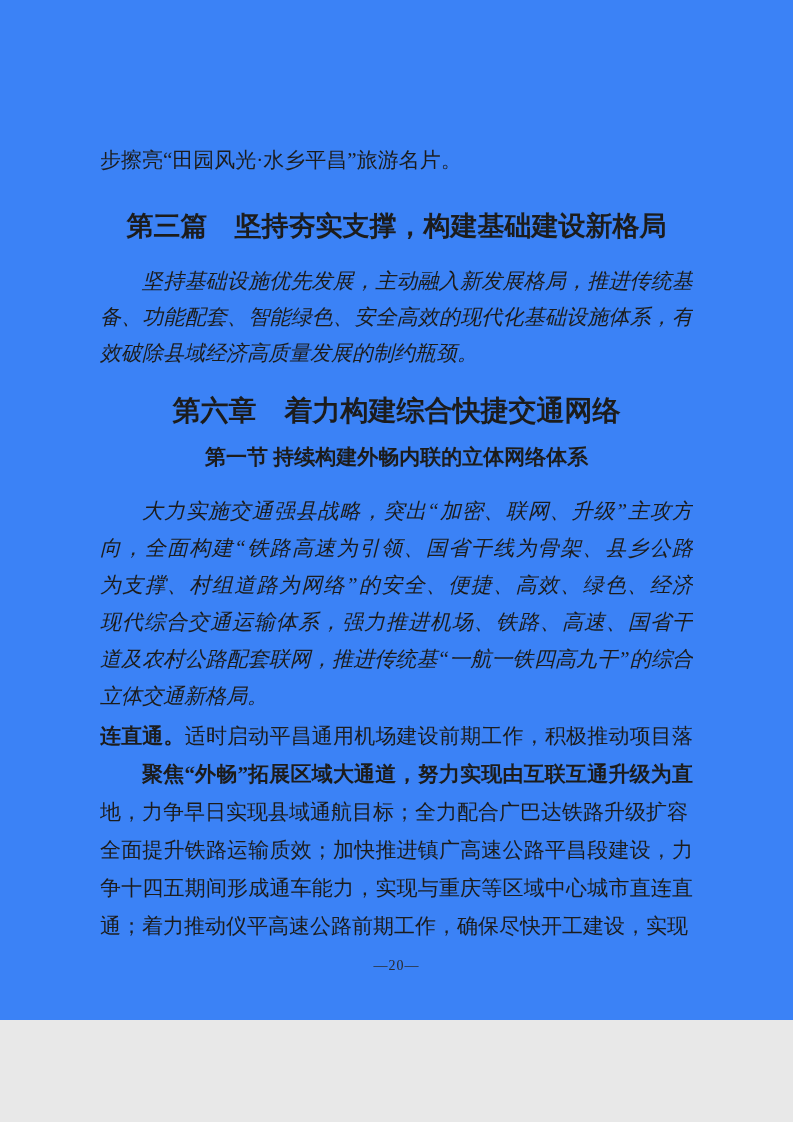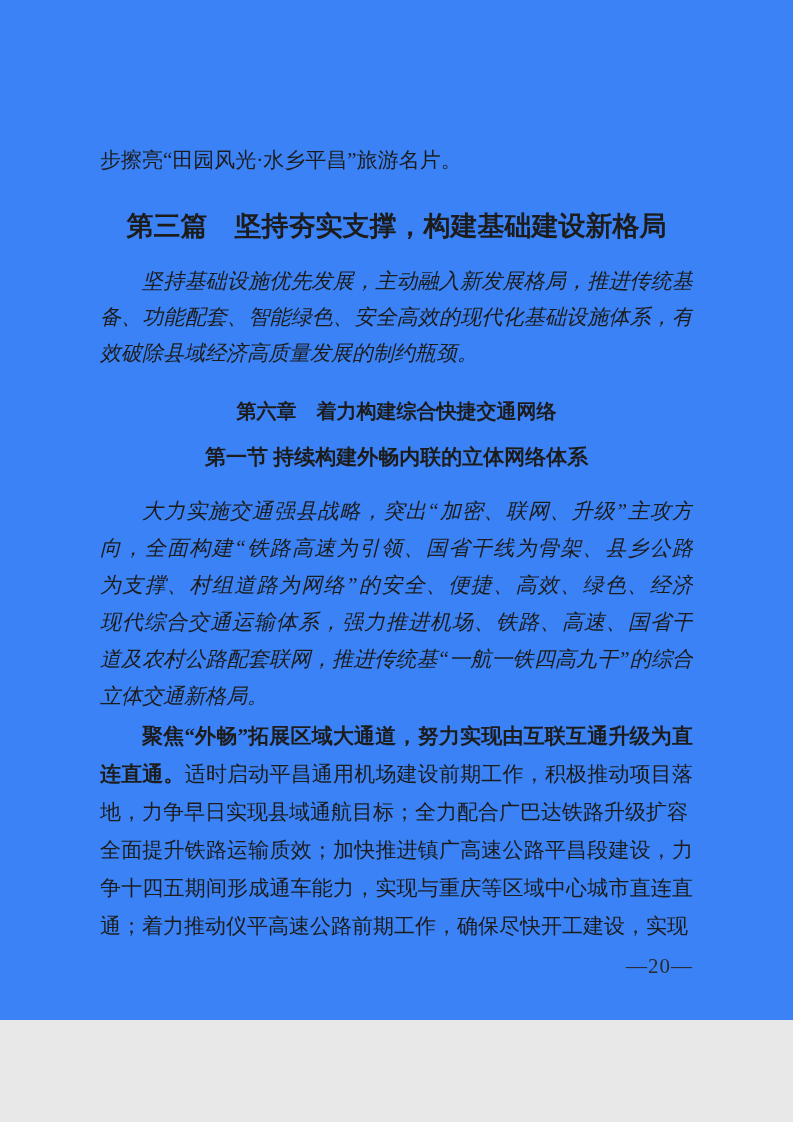--- a/index.html
+++ b/index.html
@@ -46,21 +46,21 @@
     text-align: center;
     font-family: "Liberation Serif", "DejaVu Serif", serif;
   }
   .part-intro {
     margin-top: 16px;
     line-height: 36px;
     font-style: italic;
   }
   .chapter-heading {
     margin-top: 20px;
-    font-size: 20px;
+    font-size: 28px;
     line-height: 40px;
     font-weight: bold;
     text-align: center;
     font-family: "Liberation Sans", "DejaVu Sans", sans-serif;
   }
   .section-heading {
     margin-top: 8px;
     font-size: 21px;
     line-height: 36px;
     font-weight: bold;
@@ -71,23 +71,23 @@
     margin-top: 18px;
     font-style: italic;
   }
   .section-para-2 {
     margin-top: 2px;
     line-height: 38px;
   }
   .footer {
     margin-top: 6px;
     height: 30px;
-    font-size: 21px;
+    font-size: 14px;
     line-height: 30px;
-    text-align: right;
+    text-align: center;
     color: #2a2a2a;
     letter-spacing: 1px;
   }
 </style>
 </head>
 <body>
 
 <div class="page">
 
   <div class="body-par">
@@ -109,22 +109,22 @@
   <div class="body-par section-para-1">
       <div class="tline first">大力实施交通强县战略，突出“加密、联网、升级”主攻方</div>
       <div class="tline">向，全面构建“铁路高速为引领、国省干线为骨架、县乡公路</div>
       <div class="tline">为支撑、村组道路为网络”的安全、便捷、高效、绿色、经济</div>
       <div class="tline">现代综合交通运输体系，强力推进机场、铁路、高速、国省干</div>
       <div class="tline">道及农村公路配套联网，推进传统基“一航一铁四高九干”的综合</div>
       <div class="tline last">立体交通新格局。</div>
     </div>
 
   <div class="body-par section-para-2">
+      <div class="tline"><span class="bold-run">连直通。</span>适时启动平昌通用机场建设前期工作，积极推动项目落</div>
       <div class="tline first"><span class="bold-run">聚焦“外畅”拓展区域大通道，努力实现由互联互通升级为直</span></div>
-      <div class="tline"><span class="bold-run">连直通。</span>适时启动平昌通用机场建设前期工作，积极推动项目落</div>
       <div class="tline">地，力争早日实现县域通航目标；全力配合广巴达铁路升级扩容，</div>
       <div class="tline">全面提升铁路运输质效；加快推进镇广高速公路平昌段建设，力</div>
       <div class="tline">争十四五期间形成通车能力，实现与重庆等区域中心城市直连直</div>
       <div class="tline last">通；着力推动仪平高速公路前期工作，确保尽快开工建设，实现</div>
     </div>
 
   <div class="footer">—20—</div>
 
 </div>
 

